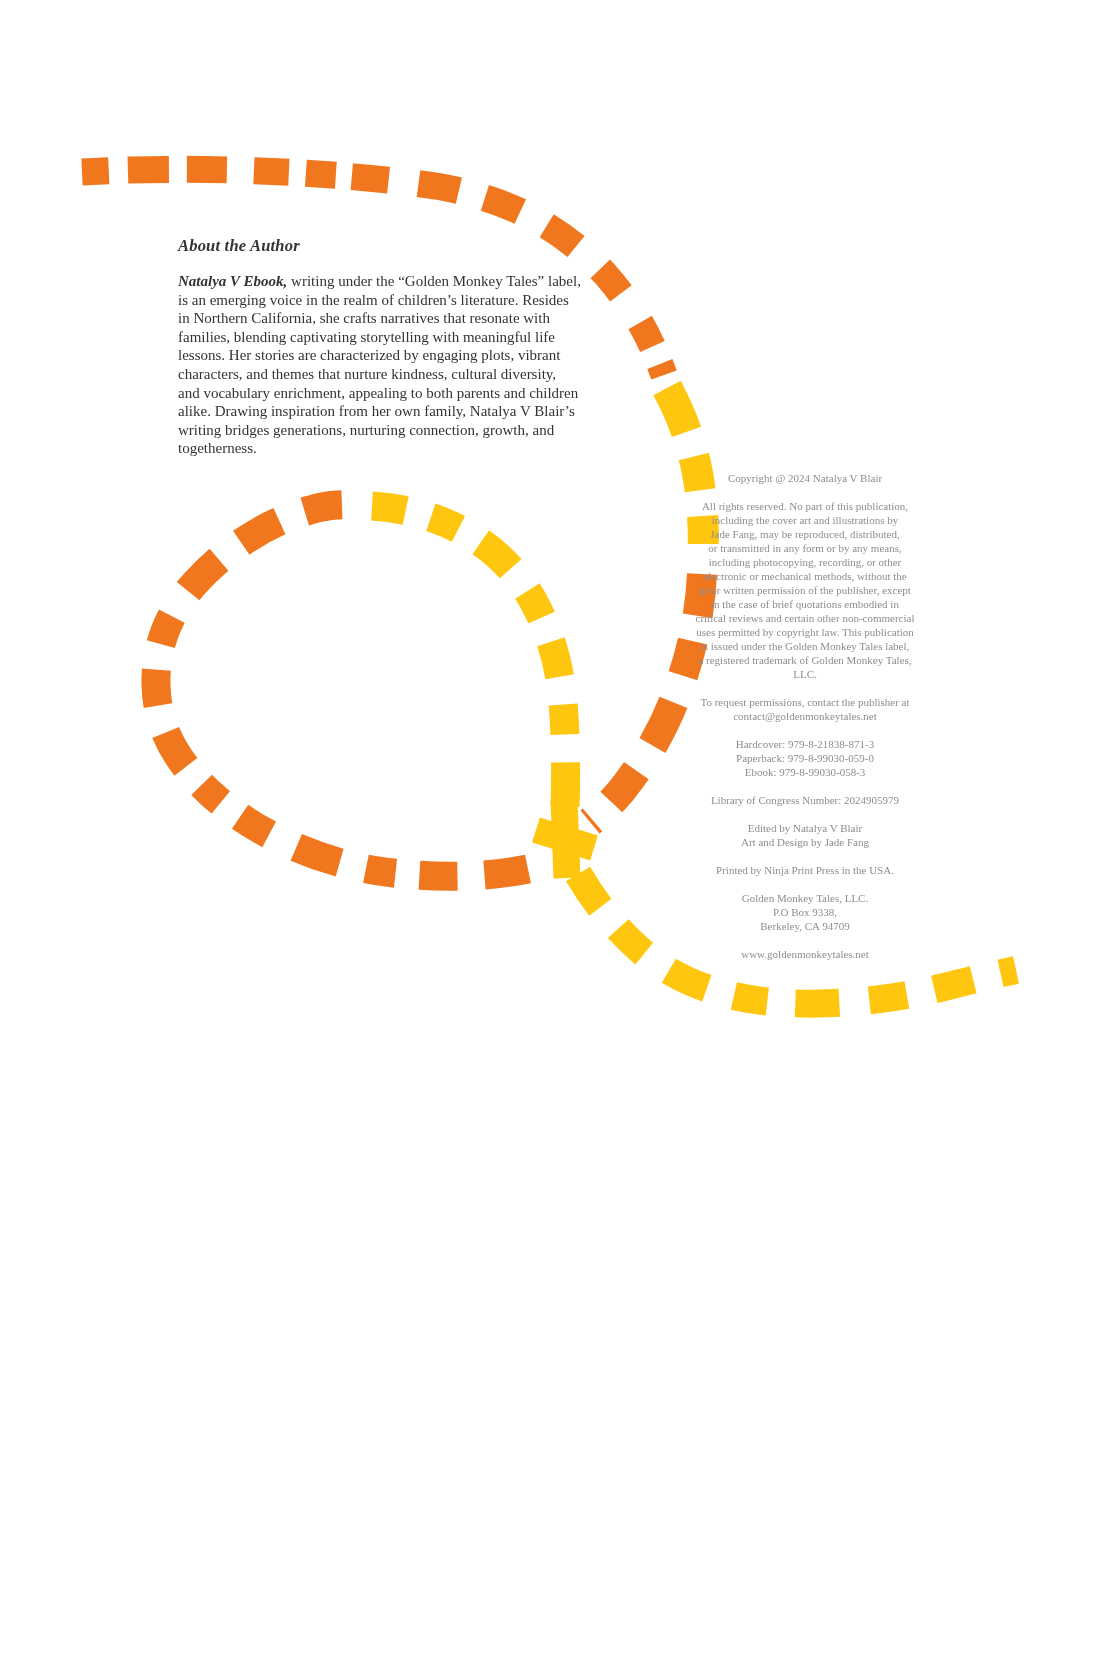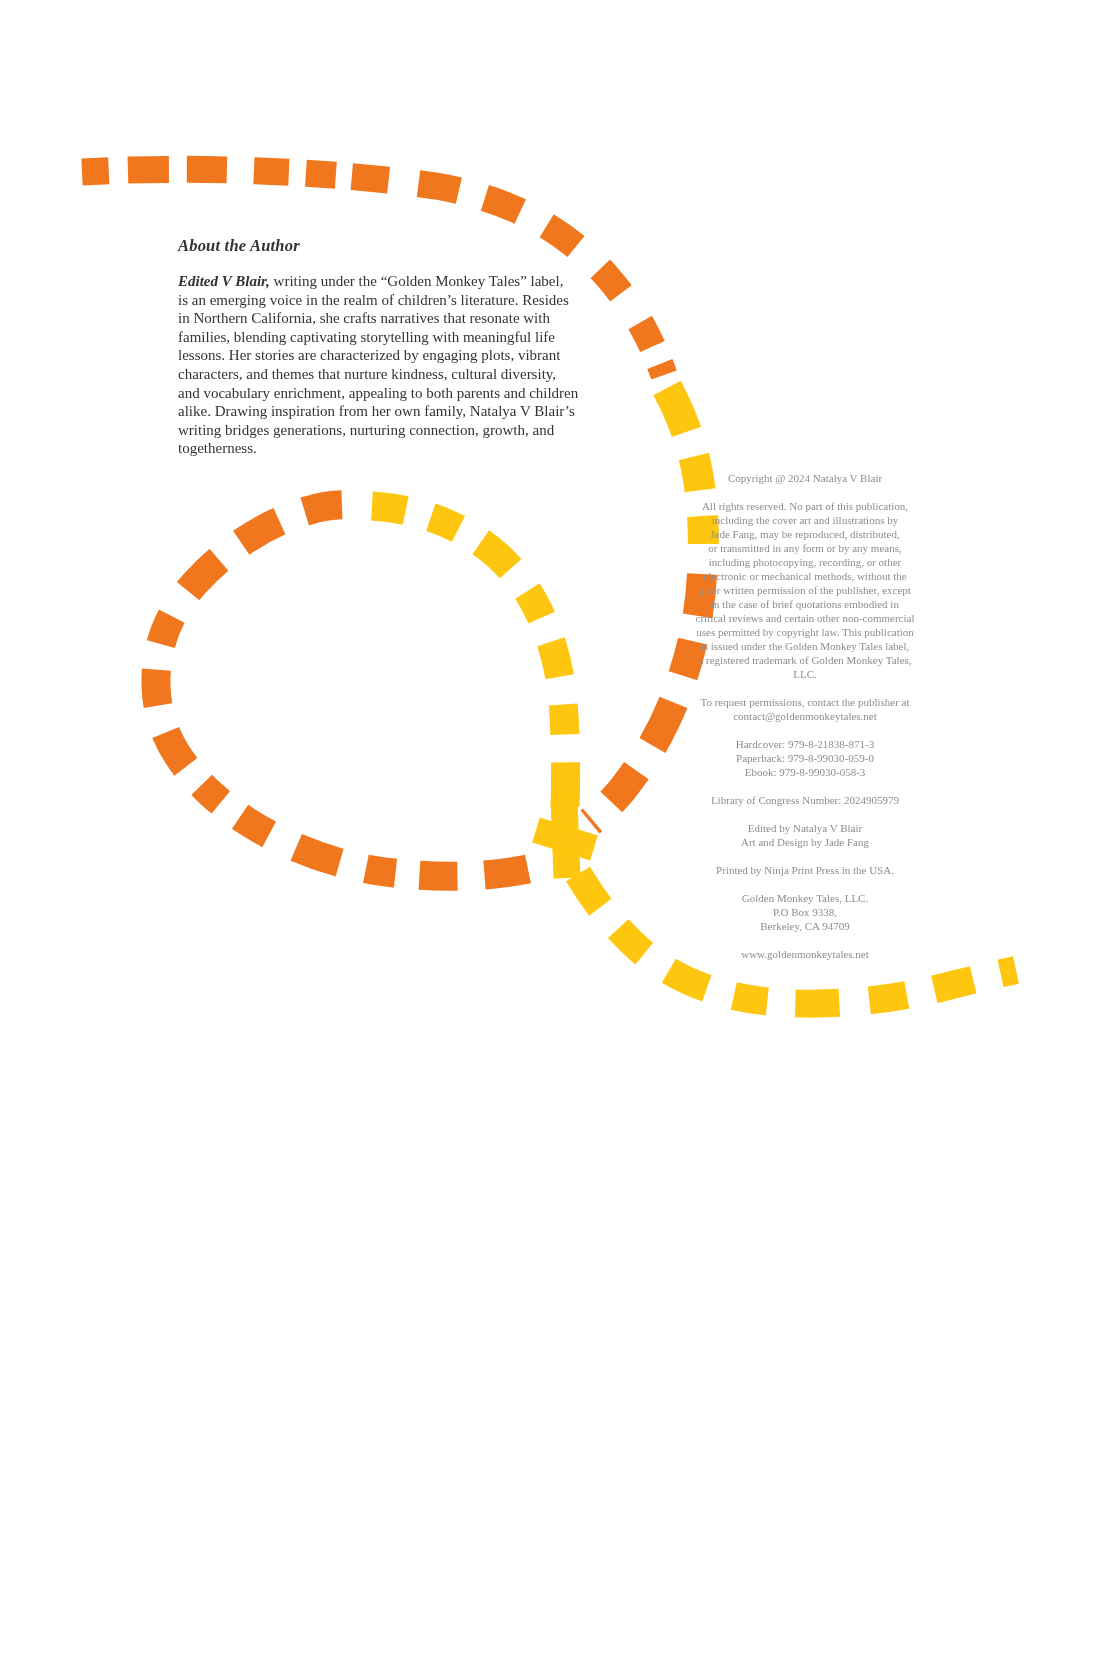--- a/index.html
+++ b/index.html
@@ -79,21 +79,21 @@
     <path d="M 372 506 C 405 508, 438 517, 466 533 C 498 551, 521 576, 537 608 C 552 638, 560 668, 563 702 C 566 740, 566 775, 565 812 C 565 822, 565 830, 566 840" fill="none" stroke-width="29" stroke-dasharray="34 26 30 26 40 28 30 26 36 28 30 28 44 30" stroke="#FFC60F"></path>
 
     <path d="M 564 800 L 567 878" fill="none" stroke-width="27" stroke="#FFC60F"></path>
     <path d="M 536 830 L 594 848" fill="none" stroke-width="26" stroke="#FFC60F"></path>
 
     <path d="M 578 874 C 594 901, 614 927, 640 950 C 676 981, 720 997, 772 1002 C 830 1007, 890 1000, 940 988 C 968 981, 992 975, 1016 970" fill="none" stroke-width="28" stroke-dasharray="40 28 36 30 42 28 34 28 44 30 38 28" stroke="#FFC60F"></path>
   </svg>
 
   <div class="about-heading">About the Author</div>
 
-  <div class="about-para"><span class="lead">Edited V Blair,</span><span> writing under the “Golden Monkey Tales” label,
+  <div class="about-para"><span class="lead">Natalya V Ebook,</span><span> writing under the “Golden Monkey Tales” label,
 is an emerging voice in the realm of children’s literature. Resides
 in Northern California, she crafts narratives that resonate with
 families, blending captivating storytelling with meaningful life
 lessons. Her stories are characterized by engaging plots, vibrant
 characters, and themes that nurture kindness, cultural diversity,
 and vocabulary enrichment, appealing to both parents and children
 alike. Drawing inspiration from her own family, Natalya V Blair’s
 writing bridges generations, nurturing connection, growth, and
 togetherness.</span></div>
 

